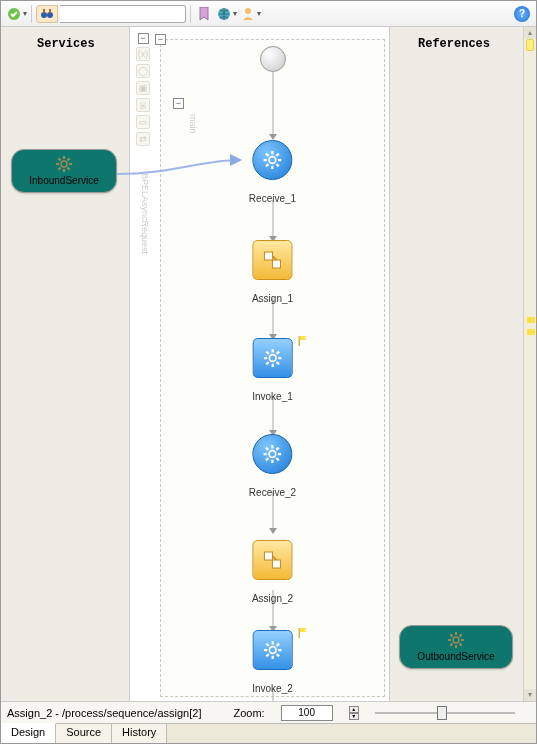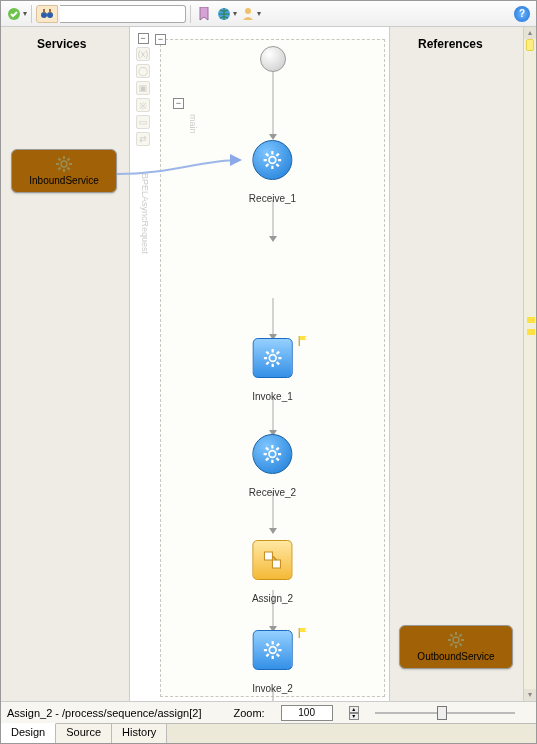--- a/index.html
+++ b/index.html
@@ -11,33 +11,33 @@
   .tbtn { width: 18px; height: 18px; display:flex; align-items:center; justify-content:center; cursor:pointer; border-radius:2px; }
   .dropdown-caret { font-size: 8px; color:#555; }
   .tb-group { display:flex; align-items:center; gap:2px; }
   .bino { width: 22px; height:18px; background:#fbe7c9; border:1px solid #d9c29a; border-radius:3px 0 0 3px; display:flex; align-items:center; justify-content:center; }
   .search-field { width: 126px; height:18px; border:1px solid #aaa; border-left:none; border-radius:0 3px 3px 0; font-size:11px; padding:0 4px; background:#fff; }
   .toolbar-spacer { flex:1; }
   .help-btn { width:16px; height:16px; border-radius:50%; background:radial-gradient(#6fb6ff,#1a6fd6); color:#fff; font-size:10px; display:flex; align-items:center; justify-content:center; font-weight:bold; }
 
   
   .main { flex:1; display:flex; position:relative; background:#fff; }
-  .col-head { font-weight:bold; position:absolute; top:10px; font-size:12px; }
+  .col-head { font-weight:bold; position:absolute; top:10px; font-size:12px;font-family:Liberation Mono, monospace; }
   .services-col { width: 129px; background:#eeece4; border-right:1px solid #ccc; position:relative; }
   .canvas-col { flex:1; background:#fff; position:relative; overflow:hidden; }
   .references-col { width: 147px; background:#eeece4; border-left:1px solid #ccc; position:relative; padding-right:13px; }
 
   
   .mini-sb { position:absolute; right:0; top:0; bottom:0; width:13px; background:#f1eede; border-left:1px solid #d4d0c0; }
   .mini-sb .up, .mini-sb .down { height:12px; background:#e6e3d6; text-align:center; font-size:8px; line-height:12px; color:#888; }
   .mini-sb .thumb { position:absolute; left:2px; right:2px; top:12px; height:12px; background:#ffee7e; border:1px solid #e7d34a; border-radius:2px;}
   .mini-sb .mark { position:absolute; left:3px; right:1px; height:6px; background:#ffe141; }
 
   
-  .svc-box { position:absolute; background:#a16207; border:1px solid #999; border-radius:6px; padding:6px 8px; display:flex; flex-direction:column; align-items:center; box-shadow:0 1px 2px rgba(0,0,0,0.15); font-size:10px; }
+  .svc-box { position:absolute; background:#0f766e; border:1px solid #999; border-radius:13px; padding:6px 8px; display:flex; flex-direction:column; align-items:center; box-shadow:0 1px 2px rgba(0,0,0,0.15); font-size:10px; }
   .svc-box .gear { margin-bottom:3px; }
 
   
   .gear { width:16px; height:16px; }
 
   
   .sequence-box { position:absolute; left:30px; right:4px; top:12px; bottom:4px; border:1px dashed #c8c6bd; background:#fdfdf9; }
   .toggle { width:11px; height:11px; border:1px solid #888; background:#fff; font-size:9px; line-height:8px; text-align:center; position:absolute; cursor:pointer; color:#555;}
   .vtext { writing-mode: vertical-rl; color:#ccc; font-size:9px; position:absolute; }
 
@@ -201,20 +201,30 @@
                     <line x1="2.3" y1="2.3" x2="4.5" y2="4.5"></line>
                     <line x1="11.5" y1="11.5" x2="13.7" y2="13.7"></line>
                     <line x1="2.3" y1="13.7" x2="4.5" y2="11.5"></line>
                     <line x1="11.5" y1="4.5" x2="13.7" y2="2.3"></line>
                   </g>
                 </svg>
             </div>
             <div class="node-label">Receive_1</div>
           </div>
 
+          <div class="node-wrap" style="top:200px;">
+            <div class="square-node sq-orange">
+              <svg width="20" height="20" viewBox="0 0 20 20">
+                  <rect x="2" y="2" width="8" height="8" fill="#fff" stroke="#c3891c"></rect>
+                  <rect x="10" y="10" width="8" height="8" fill="#fff" stroke="#c3891c"></rect>
+                  <path d="M10 6 l4 4" stroke="#c3891c" stroke-width="1.5"></path>
+                </svg>
+            </div>
+            <div class="node-label">Assign_1</div>
+          </div>
 
           <div class="node-wrap" style="top:298px;">
             <div class="square-node sq-blue">
               <svg width="18" height="18" viewBox="0 0 16 16">
                   <circle cx="8" cy="8" r="3" fill="none" stroke="#fff" stroke-width="1.5"></circle>
                   <g stroke="#fff" stroke-width="2">
                     <line x1="8" y1="0" x2="8" y2="3"></line>
                     <line x1="8" y1="13" x2="8" y2="16"></line>
                     <line x1="0" y1="8" x2="3" y2="8"></line>
                     <line x1="13" y1="8" x2="16" y2="8"></line>

